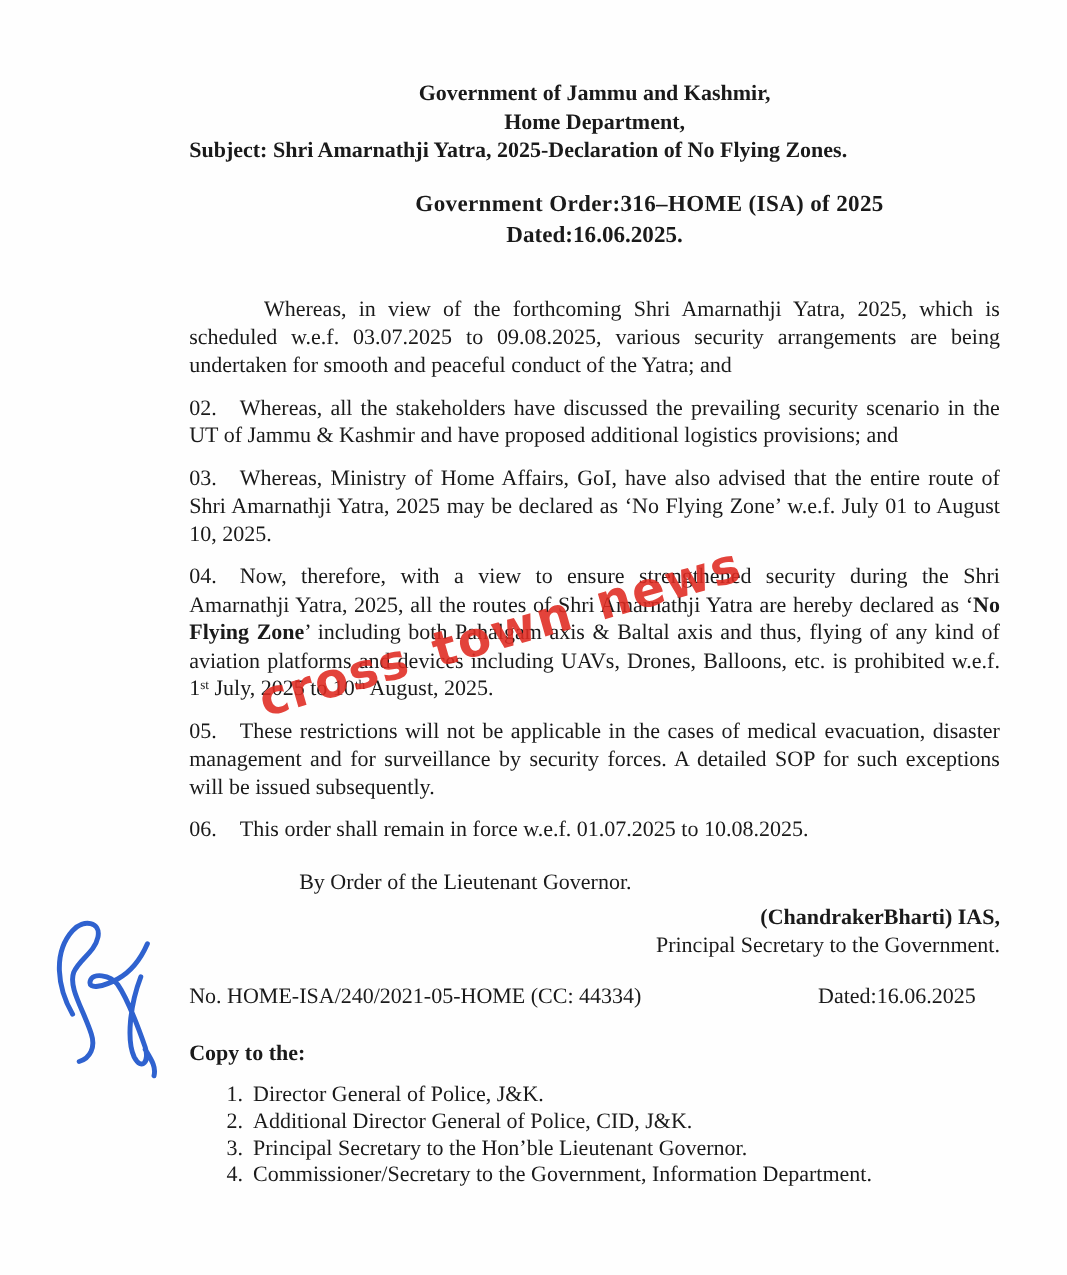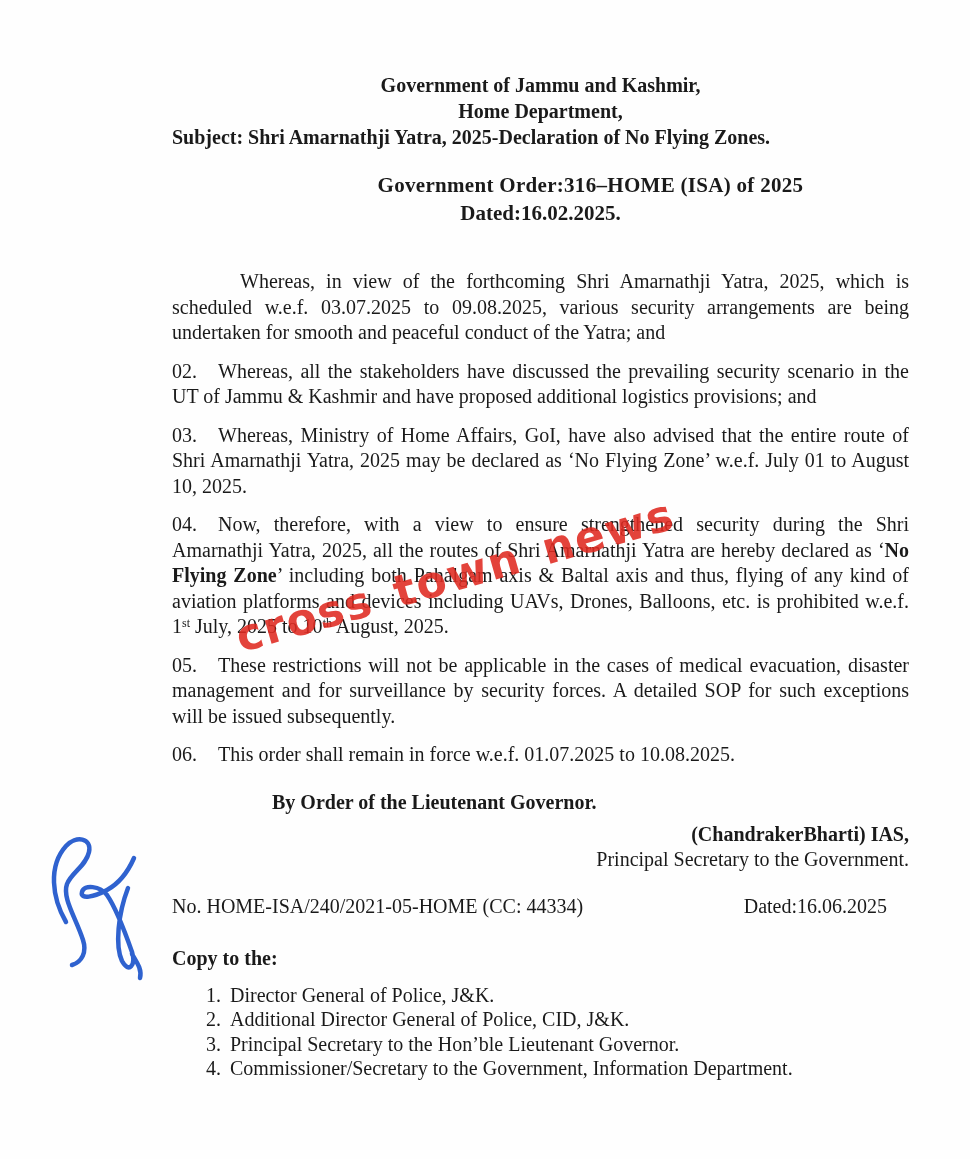--- a/index.html
+++ b/index.html
@@ -48,21 +48,21 @@
     font-size:20px;
     line-height:25.5px;
     text-align:justify;
   }
   p.first-para { margin-top:42px; text-indent:68px; }
   .pnum { display:inline-block; min-width:46px; }
   .bold { font-weight:bold; }
   sup.ord { font-size:12px; vertical-align:6px; line-height:0; }
   .by-order {
     margin-top:21px;
-    font-weight:bold;
+    font-weight:normal;
     font-size:20px;
     line-height:26px;
     padding-left:100px;
   }
   .sign-block {
     margin-top:7px;
     text-align:right;
     font-size:20px;
     line-height:25px;
   }
@@ -115,21 +115,21 @@
 <div class="doc">
 
   <div class="header-block">
     <div>Government of Jammu and Kashmir,</div>
     <div>Home Department,</div>
   </div>
 
   <div class="subject-line">Subject: Shri Amarnathji Yatra, 2025-Declaration of No Flying Zones.</div>
 
   <div class="order-line">Government Order:316–HOME (ISA) of 2025</div>
-  <div class="order-date">Dated:16.02.2025.</div>
+  <div class="order-date">Dated:16.06.2025.</div>
 
   <p class="body-para first-para">Whereas, in view of the forthcoming Shri Amarnathji Yatra, 2025, which is scheduled w.e.f. 03.07.2025 to 09.08.2025, various security arrangements are being undertaken for smooth and peaceful conduct of the Yatra; and</p>
 
   <p class="body-para"><span class="pnum">02.</span><span>Whereas, all the stakeholders have discussed the prevailing security scenario in the UT of Jammu &amp; Kashmir and have proposed additional logistics provisions; and</span></p>
 
   <p class="body-para"><span class="pnum">03.</span><span>Whereas, Ministry of Home Affairs, GoI, have also advised that the entire route of Shri Amarnathji Yatra, 2025 may be declared as ‘No Flying Zone’ w.e.f. July 01 to August 10, 2025.</span></p>
 
   <p class="body-para"><span class="pnum">04.</span><span>Now, therefore, with a view to ensure strengthened security during the Shri Amarnathji Yatra, 2025, all the routes of Shri Amarnathji Yatra are hereby declared as ‘</span><span class="bold">No Flying Zone</span><span>’ including both Pahalgam axis &amp; Baltal axis and thus, flying of any kind of aviation platforms and devices including UAVs, Drones, Balloons, etc. is prohibited w.e.f. 1</span><sup class="ord">st</sup><span> July, 2025 to 10</span><sup class="ord">th</sup><span> August, 2025.</span></p>
 
   <p class="body-para"><span class="pnum">05.</span><span>These restrictions will not be applicable in the cases of medical evacuation, disaster management and for surveillance by security forces. A detailed SOP for such exceptions will be issued subsequently.</span></p>

